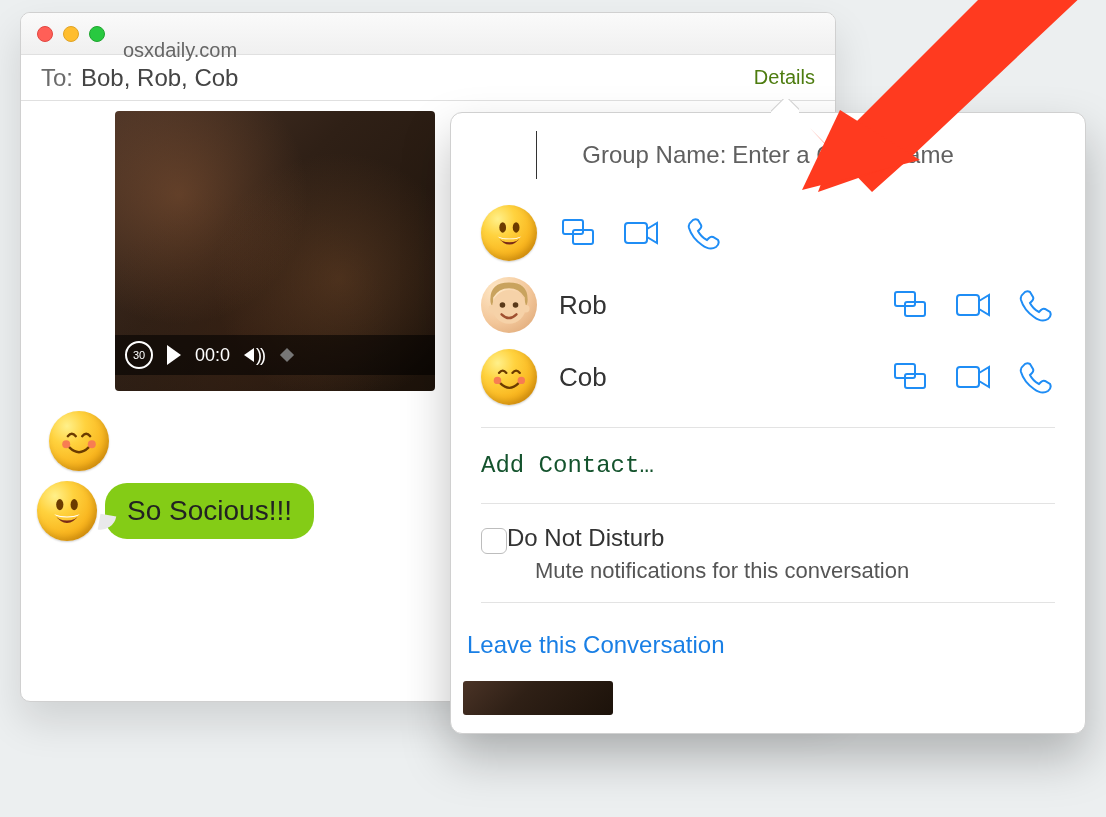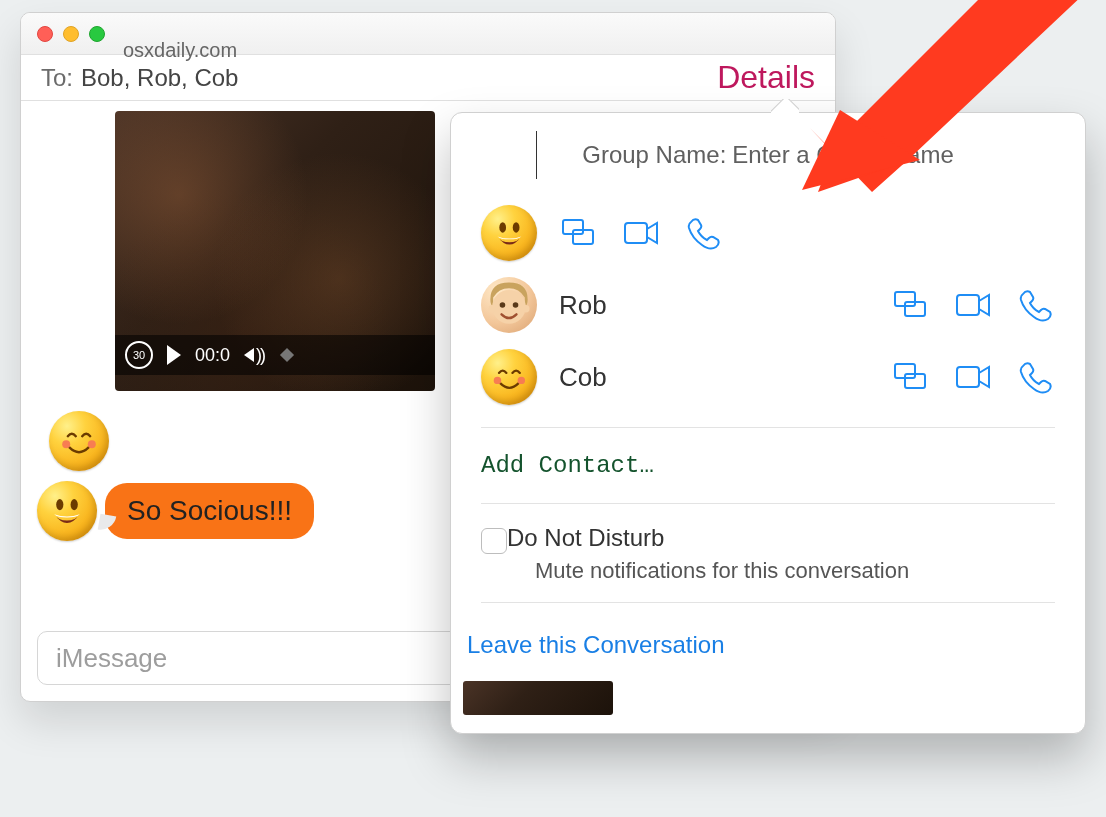--- a/index.html
+++ b/index.html
@@ -44,23 +44,23 @@
     height: 46px;
     display:flex; align-items:center;
     padding: 0 20px;
     font-size:24px;
     color:#6b6b6b;
     border-bottom:1px solid #e0e0e0;
   }
   .to-row .names { color:#444; margin-left:8px; }
   .to-row .details-link {
     margin-left:auto;
-    color:#be185d;
+    color:#4d7c0f;
     cursor:pointer;
-    font-size:32px;
+    font-size:20px;
   }
 
   .conversation {
     position:relative;
     height: calc(100% - 42px - 46px - 70px);
     padding: 10px 16px;
   }
 
   
   .emoji {
@@ -124,21 +124,21 @@
   .video-controls .diamond{
     width:10px;height:10px; background:#777; transform:rotate(45deg);
     margin-left:4px;
   }
 
   .msg-row {
     display:flex; align-items:center; gap:8px;
     margin-top: 90px;
   }
   .bubble {
-    background:#f97316;
+    background:#84cc16;
     border-radius:22px;
     padding: 12px 22px;
     font-size:28px;
     color:#222;
     position:relative;
   }
   .bubble::before{
     content:"";
     position:absolute;
     left:-6px; bottom:8px;
@@ -329,23 +329,20 @@
           <path d="M14 34 q16 6 32 0 q-4 4 -16 4 q-12 0 -16 -4 z" fill="#fff"></path>
         </svg>
       </div>
       <div class="bubble">
         <span>So Socious!!!</span>
       </div>
     </div>
 
   </div>
 
-  <div class="compose">
-    <span>iMessage</span>
-  </div>
 
 </div>
 
 <div class="popover">
   <div class="pop-arrow"></div>
 
   <div class="pop-section-title">
     <span class="cursor"></span>
     <span>Group Name:</span>
     <span>Enter a Group Name</span>

